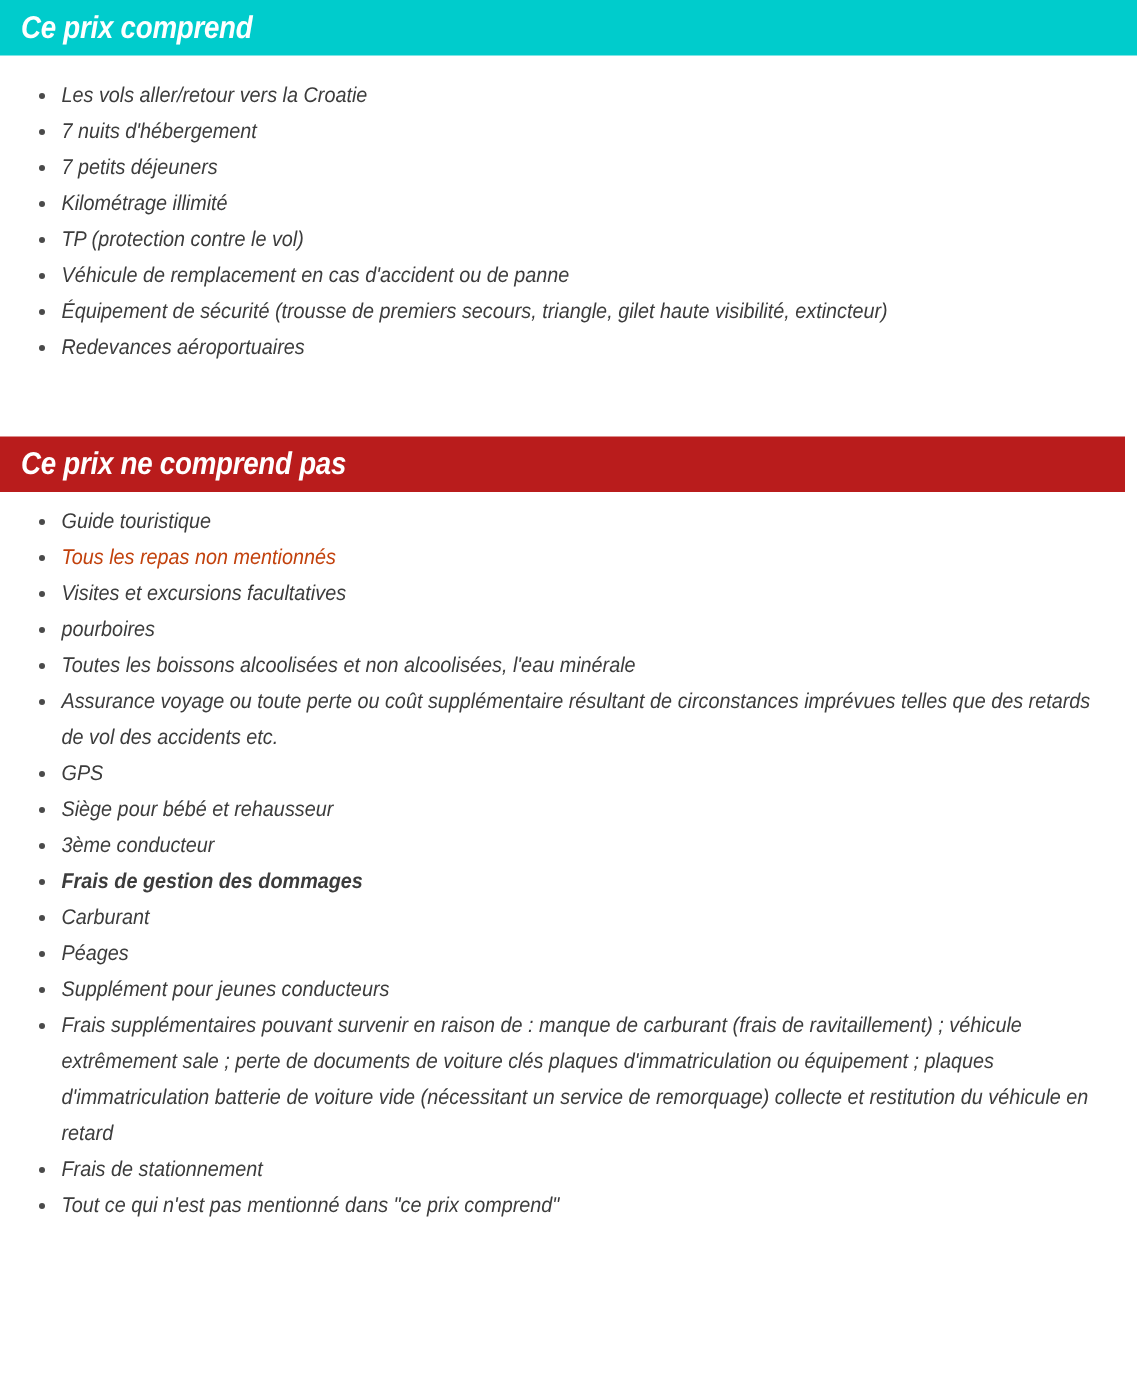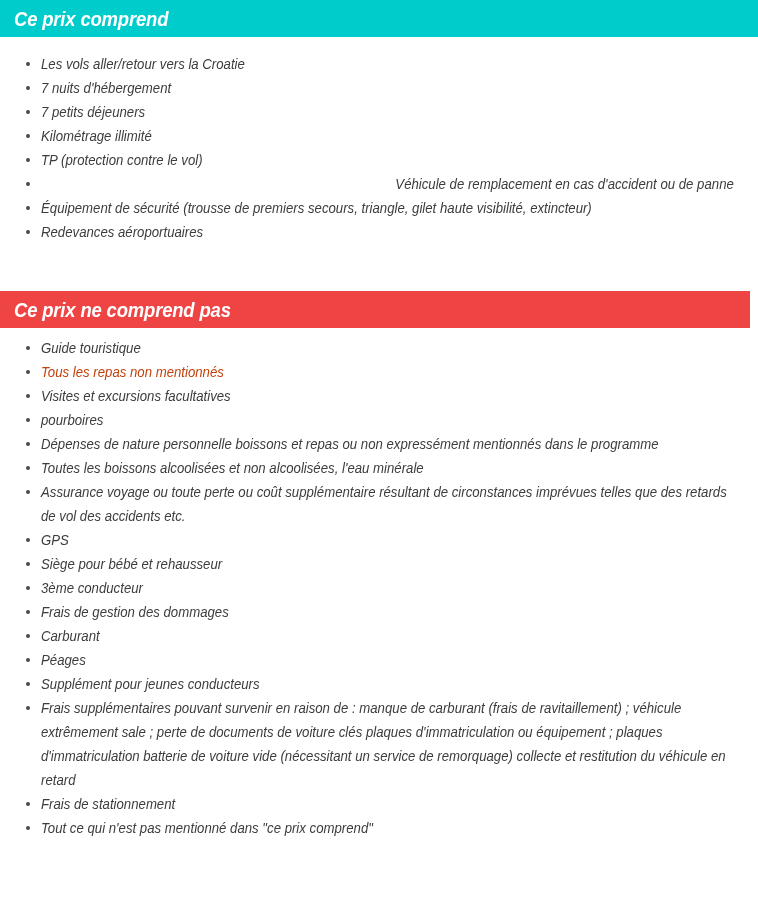--- a/index.html
+++ b/index.html
@@ -118,72 +118,69 @@
           </li>
         <li style="color: rgb(60, 60, 60);">
             <span class="li-text">7 petits déjeuners</span>
           </li>
         <li style="color: rgb(60, 60, 60);">
             <span class="li-text">Kilométrage illimité</span>
           </li>
         <li style="color: rgb(60, 60, 60);">
             <span class="li-text">TP (protection contre le vol)</span>
           </li>
-        <li style="color: rgb(60, 60, 60); text-align: right;">
+        <li style="color: rgb(60, 60, 60);">
             <span class="li-text">Véhicule de remplacement en cas d'accident ou de panne</span>
           </li>
         <li style="color: rgb(60, 60, 60);">
             <span class="li-text">Équipement de sécurité (trousse de premiers secours, triangle, gilet haute visibilité, extincteur)</span>
           </li>
         <li style="color: rgb(60, 60, 60);">
             <span class="li-text">Redevances aéroportuaires</span>
           </li>
       </ul>
     </div>
   </section>
 
   <div class="gap-between"></div>
 
   <section class="sec-excluded">
-    <div class="section-bar inset" style="background: #ef4444;">
+    <div class="section-bar inset" style="background: #b91c1c;">
       <span class="section-title" style="color: rgb(255, 255, 255);">Ce prix ne comprend pas</span>
     </div>
     <div class="section-body">
       <ul class="items">
         <li style="color: rgb(60, 60, 60);">
             <span class="li-text">Guide touristique</span>
           </li>
         <li style="color: #c2410c;">
             <span class="li-text">Tous les repas non mentionnés</span>
           </li>
         <li style="color: rgb(60, 60, 60);">
             <span class="li-text">Visites et excursions facultatives</span>
           </li>
         <li style="color: rgb(60, 60, 60);">
             <span class="li-text">pourboires</span>
           </li>
         <li style="color: rgb(60, 60, 60);">
-            <span class="li-text">Dépenses de nature personnelle boissons et repas ou non expressément mentionnés dans le programme</span>
-          </li>
-        <li style="color: rgb(60, 60, 60);">
             <span class="li-text">Toutes les boissons alcoolisées et non alcoolisées, l'eau minérale</span>
           </li>
         <li style="color: rgb(60, 60, 60);">
             <span class="li-text">Assurance voyage ou toute perte ou coût supplémentaire résultant de circonstances imprévues telles que des retards de vol des accidents etc.</span>
           </li>
         <li style="color: rgb(60, 60, 60);">
             <span class="li-text">GPS</span>
           </li>
         <li style="color: rgb(60, 60, 60);">
             <span class="li-text">Siège pour bébé et rehausseur</span>
           </li>
         <li style="color: rgb(60, 60, 60);">
             <span class="li-text">3ème conducteur</span>
           </li>
-        <li style="color: rgb(60, 60, 60);">
+        <li style="color: rgb(60, 60, 60); font-weight: bold;">
             <span class="li-text">Frais de gestion des dommages</span>
           </li>
         <li style="color: rgb(60, 60, 60);">
             <span class="li-text">Carburant</span>
           </li>
         <li style="color: rgb(60, 60, 60);">
             <span class="li-text">Péages</span>
           </li>
         <li style="color: rgb(60, 60, 60);">
             <span class="li-text">Supplément pour jeunes conducteurs</span>

